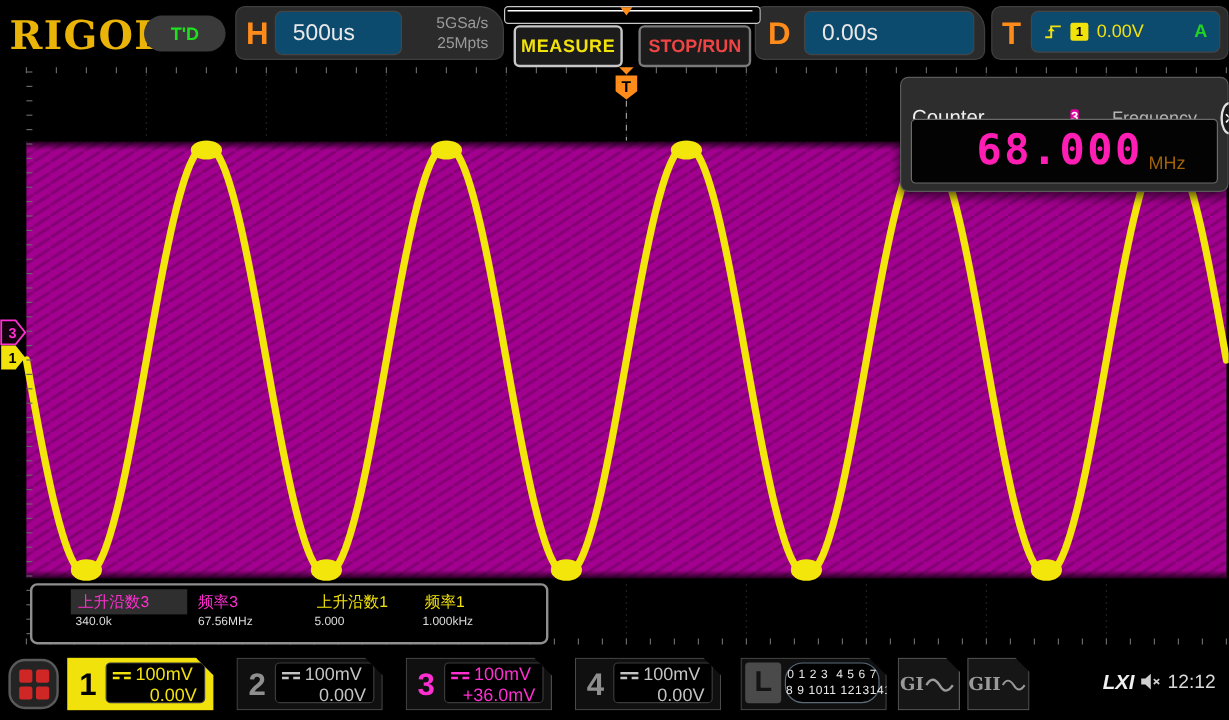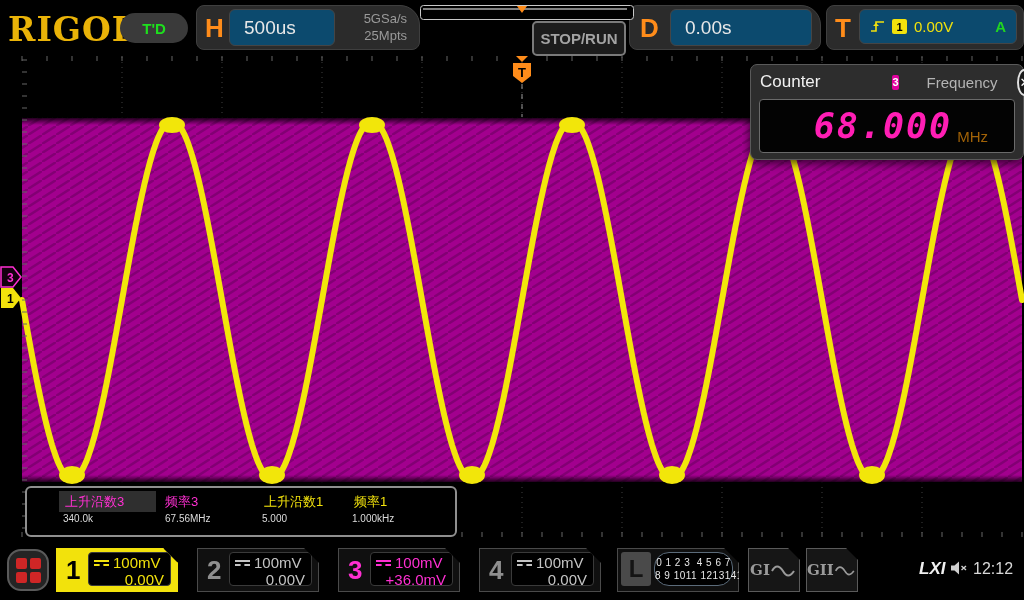--- a/index.html
+++ b/index.html
@@ -19,51 +19,51 @@
   #h-block{left:196px;width:222px;border-radius:8px 20px 8px 8px;}
   #h-letter{left:8px;top:7px;}
   #h-inner{left:32px;width:104px;}
   #h-timebase{color:#e8e8e8;font-size:19px;line-height:35px;padding-left:14px;}
   #h-rates{right:12px;top:5px;text-align:right;font-size:13px;color:#9a9a9a;line-height:1.3;}
   #preview-strip{left:420px;top:5px;width:214px;height:15px;z-index:5;}
   #measure-btn{left:428px;top:21px;width:87px;height:31px;background:#1c1c1c;border:2px solid #c8c8c8;
         border-radius:5px;color:#f2e20c;font-weight:bold;font-size:15px;display:flex;align-items:center;
         justify-content:center;letter-spacing:.5px;cursor:pointer;}
   #stoprun-btn{left:532px;top:21px;width:90px;height:31px;background:#1c1c1c;border:2px solid #7a7a7a;
-        border-radius:5px;color:#a3a3a3;font-weight:bold;font-size:15px;display:flex;align-items:center;
+        border-radius:5px;color:#ef4444;font-weight:bold;font-size:15px;display:flex;align-items:center;
         justify-content:center;cursor:pointer;}
   #d-block{left:629px;width:190px;border-radius:8px 20px 8px 8px;}
   #d-letter{left:10px;top:7px;}
   #d-inner{left:40px;width:140px;}
   #d-value{color:#e8e8e8;font-size:19px;line-height:35px;padding-left:14px;}
   #t-block{left:826px;width:196px;border-radius:8px;}
   #t-letter{left:8px;top:7px;}
   #t-inner{left:32px;width:158px;display:flex;align-items:center;gap:7px;padding:0 10px;box-sizing:border-box;}
   #t-src-badge{width:15px;height:15px;background:#f2e20c;border-radius:2px;color:#000;font-size:11px;
         font-weight:bold;display:flex;align-items:center;justify-content:center;}
   #t-level{color:#f2e20c;font-size:15px;}
   #t-sweep{color:#21d421;font-size:15px;font-weight:bold;margin-left:auto;}
 
   
   #scope-svg{left:0;top:0;width:1024px;height:600px;z-index:1;}
 
   
   #counter-panel{left:750px;top:64px;width:272px;height:94px;background:#2d2d2d;border:1px solid #5a5a5a;
         border-radius:7px;z-index:6;box-shadow:0 3px 10px rgba(0,0,0,.7);}
-  #counter-head{position:absolute;left:0;top:0;right:0;height:34px;display:flex;align-items:center;padding:0 9px;gap:20px;}
+  #counter-head{position:absolute;left:0;top:0;right:0;height:34px;display:flex;align-items:center;padding:16px 9px;gap:20px;}
   #counter-title{color:#f0f0f0;font-size:17px;}
   #counter-badge{width:15px;height:15px;background:#e0009e;border-radius:2px;color:#fff;font-size:11px;
         font-weight:bold;display:flex;align-items:center;justify-content:center;margin-left:52px;}
   #counter-mode{color:#b4b4b4;font-size:15px;margin-left:8px;}
   #counter-close{margin-left:auto;width:23px;height:23px;border:2px solid #e0e0e0;border-radius:50%;
         background:#1a1a1a;color:#fff;font-size:13px;display:flex;align-items:center;justify-content:center;cursor:pointer;}
   #counter-display{position:absolute;left:8px;right:8px;top:34px;height:52px;background:#030303;
         border:1px solid #6a6a6a;border-radius:4px;display:flex;align-items:center;justify-content:flex-end;
         padding-right:26px;}
-  #counter-value{font-family:"DejaVu Sans Mono",monospace;font-style:italic;font-weight:bold;font-size:35px;
+  #counter-value{font-family:"DejaVu Sans Mono",monospace;font-weight:bold;font-size:35px;
         color:#ff1eb4;letter-spacing:2px;}
   #counter-unit{font-size:15px;color:#a16207;margin-left:5px;align-self:flex-end;margin-bottom:7px;}
 
   
   #meas-panel{left:25px;top:486px;width:428px;height:47px;background:#000;border:2px solid #8f8f8f;
         border-radius:6px;z-index:6;}
   #meas-highlight{position:absolute;left:32px;top:3px;width:97px;height:21px;background:#2f2f2f;}
   .m-label{position:absolute;top:5px;font-size:13px;z-index:1;}
   .m-val{position:absolute;top:25px;font-size:10px;color:#dcdcdc;z-index:1;}
 
@@ -309,20 +309,21 @@
       </span>
       <span id="h-rates" class="abs"><span>5GSa/s</span><br><span>25Mpts</span></span>
     </div>
 
     <svg id="preview-strip" class="abs" viewBox="0 0 214 15">
       <rect x="0.5" y="0.5" width="213" height="14" rx="3" fill="#000" stroke="#c8c8c8" stroke-width="1"></rect>
       <polyline id="zigzag" fill="none" stroke="#fff" stroke-width="1.2" points="3,4 9,4 15,4 21,4 27,4 33,4 39,4 45,4 51,4 57,4 63,4 69,4 75,4 81,4 87,4 93,4 99,4 105,4 111,4 117,4 123,4 129,4 135,4 141,4 147,4 153,4 159,4 165,4 171,4 177,4 183,4 189,4 195,4 201,4 207,4"></polyline>
       <polygon points="97,1 107,1 102,8" fill="#ff8c1a"></polygon>
     </svg>
 
+    <div id="measure-btn" class="abs">MEASURE</div>
     <div id="stoprun-btn" class="abs">STOP/RUN</div>
 
     <div id="d-block" class="abs hud-block">
       <span id="d-letter" class="abs hud-letter">D</span>
       <span id="d-inner" class="hud-inner">
         <span id="d-value" style="display:block">0.00s</span>
       </span>
     </div>
 
     <div id="t-block" class="abs hud-block">

